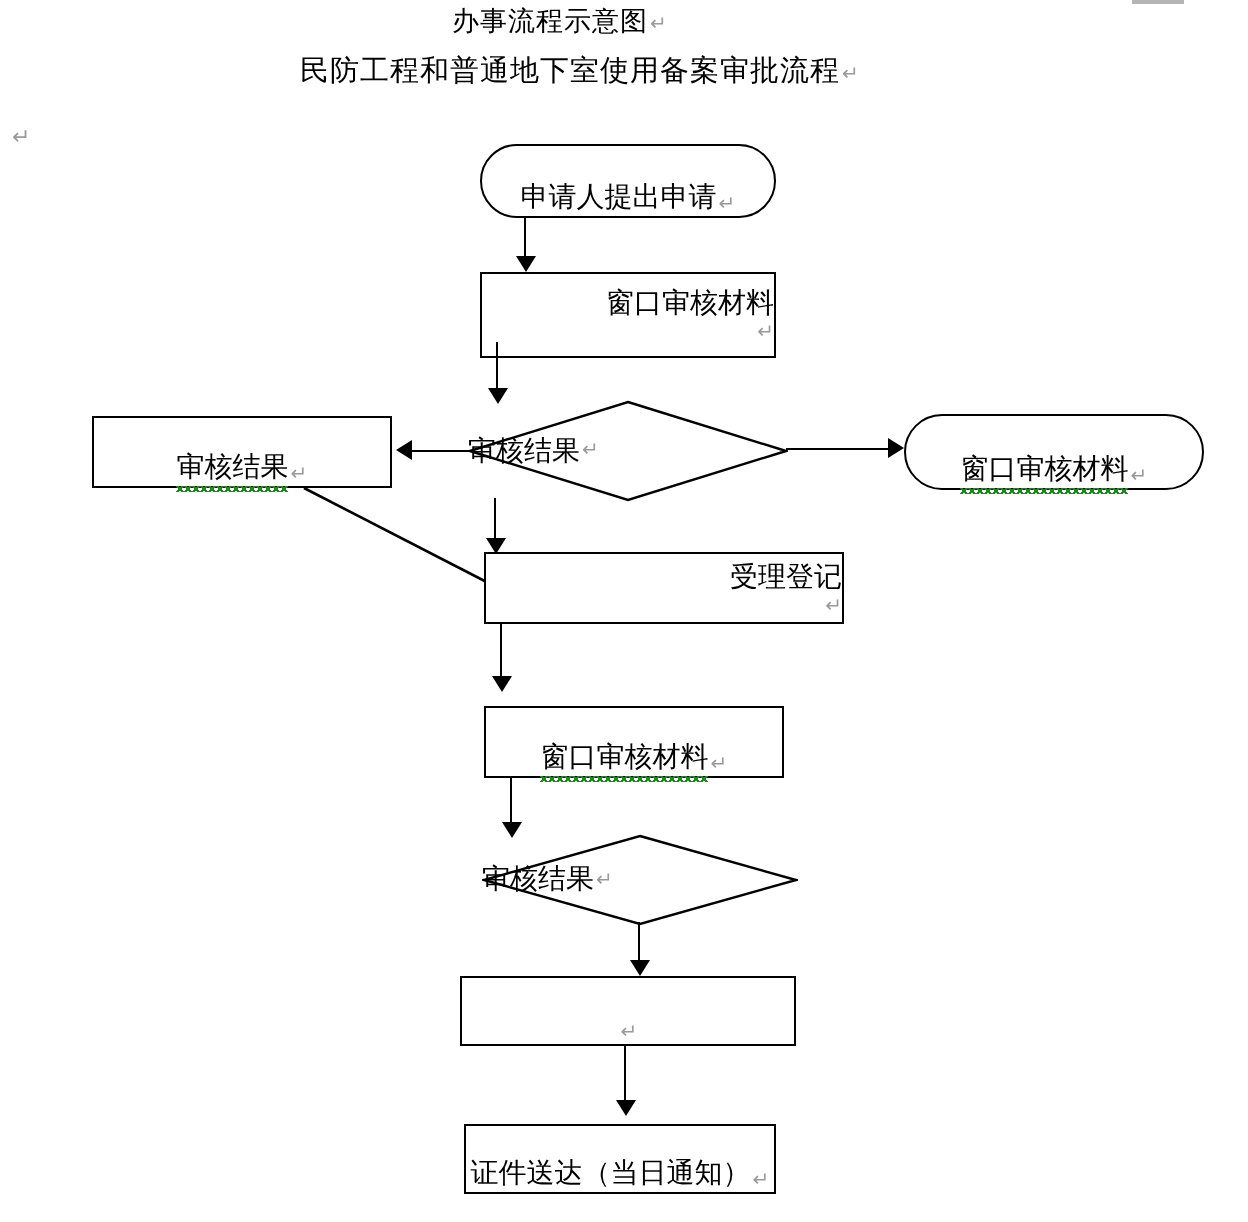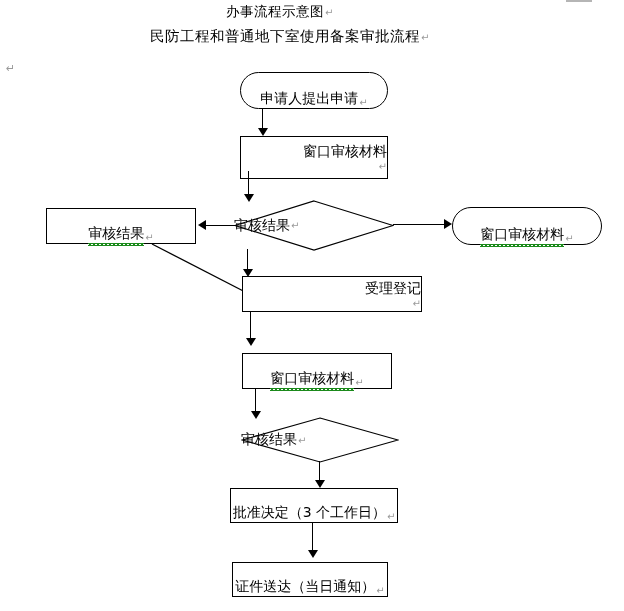--- a/index.html
+++ b/index.html
@@ -223,21 +223,20 @@
     <div class="diamond-label">
       <span>审核结果</span>
         <span class="inline-pilcrow">↵</span>
     </div>
   </div>
 
   <div class="connector v-line" style="left:319px; top:461px; height:20px;"></div>
   <div class="arrow-down" style="left:315px; top:480px;"></div>
 
   <div class="node" style="left:230px; top:488px; width:168px; height:35px;">
-    <span>批准决定（3 个工作日）</span>
       <span class="inline-pilcrow">↵</span>
   </div>
 
   <div class="connector v-line" style="left:312px; top:523px; height:28px;"></div>
   <div class="arrow-down" style="left:308px; top:550px;"></div>
 
   <div class="node" style="left:232px; top:562px; width:156px; height:35px;">
     <span>证件送达（当日通知）</span>
       <span class="inline-pilcrow">↵</span>
   </div>

